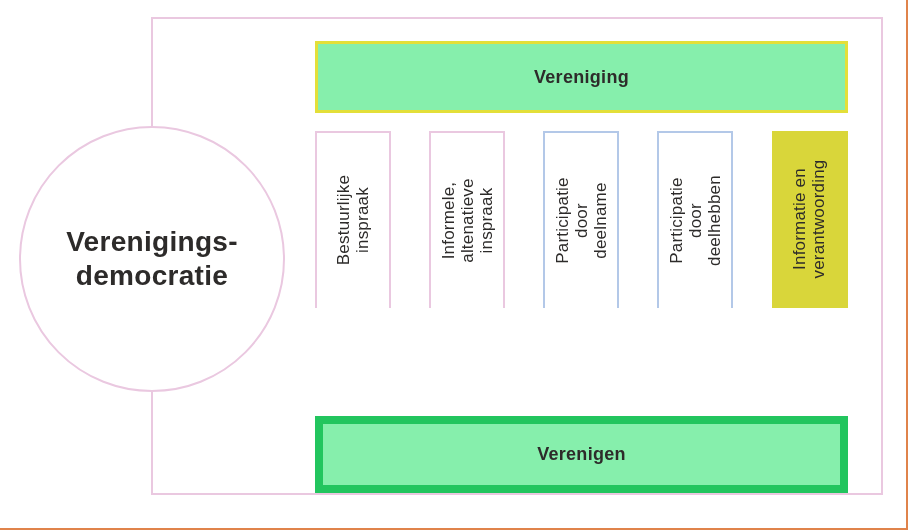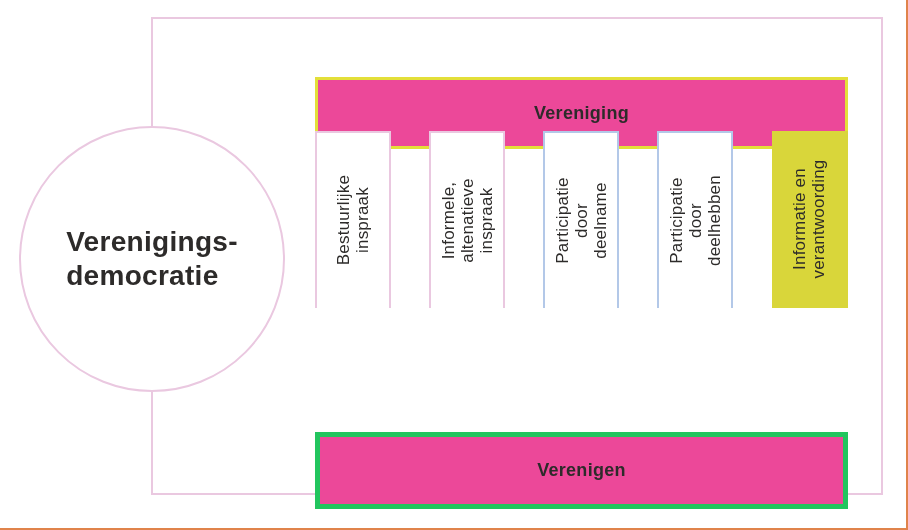--- a/index.html
+++ b/index.html
@@ -31,35 +31,34 @@
     left:19px;top:126px;width:266px;height:266px;
     border:2px solid #eac8e0;
     border-radius:50%;
     background:#ffffff;
     box-sizing:border-box;
     display:flex;align-items:center;justify-content:center;
     z-index:3;
   }
   .circle-label{
     font-size:28px;font-weight:bold;line-height:1.2;
-    text-align:left;white-space:pre-line;letter-spacing:.3px;
+    text-align:center;white-space:pre-line;letter-spacing:.3px;
   }
   
   .band{
     position:absolute;
     left:315px;width:533px;
     box-sizing:border-box;
     display:flex;align-items:center;justify-content:center;
-    background:#ec4899;
-    margin-top:36px;
+    background:#86efac;
   }
   .band-label{font-size:18px;font-weight:bold;letter-spacing:.3px;}
   .band-top{top:41px;height:72px;border:3px solid #e3df39;}
   .band-support{top:308px;height:78px;border:2px dashed #a9c4e5;z-index:1;}
-  .band-bottom{top:396px;height:77px;border:5px solid #22c55e;}
+  .band-bottom{top:416px;height:77px;border:8px solid #22c55e;}
   
   .col{
     position:absolute;
     top:131px;height:177px;width:76px;
     box-sizing:border-box;
     display:flex;align-items:center;justify-content:center;
     background:#ffffff;
     z-index:2;
   }
   .col-pink{border:2px solid #eac8e0;border-bottom:none;}

